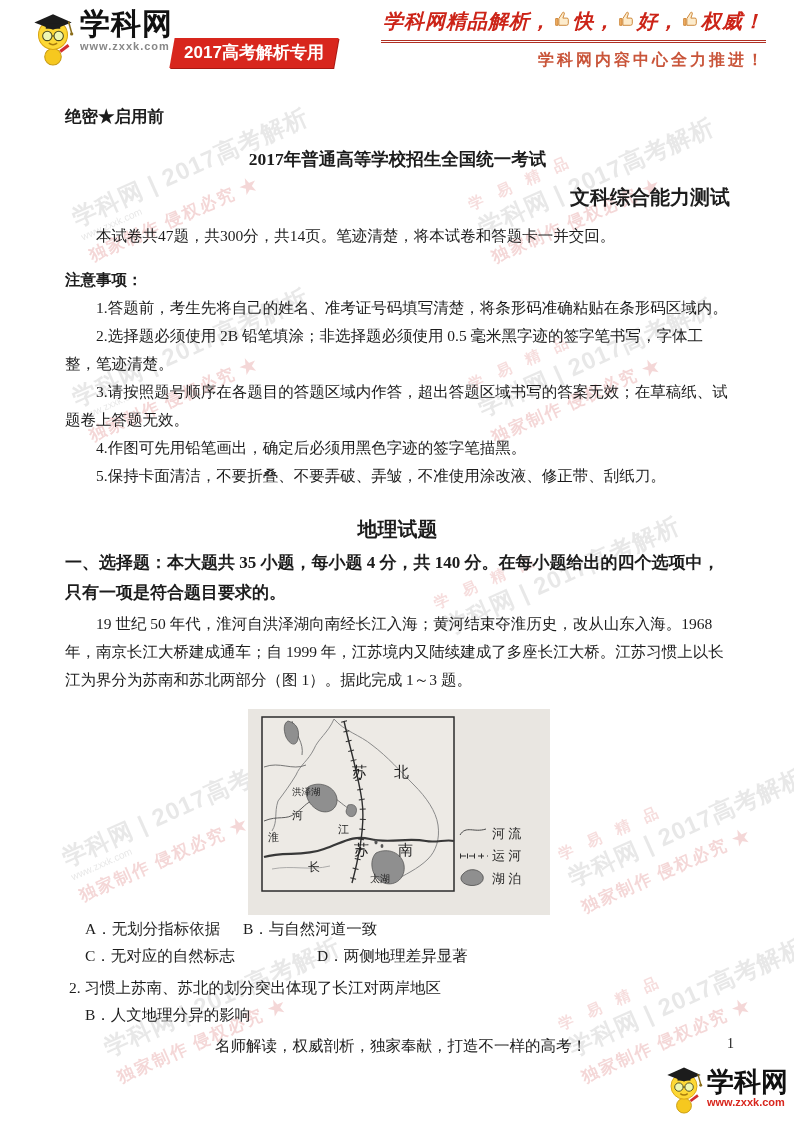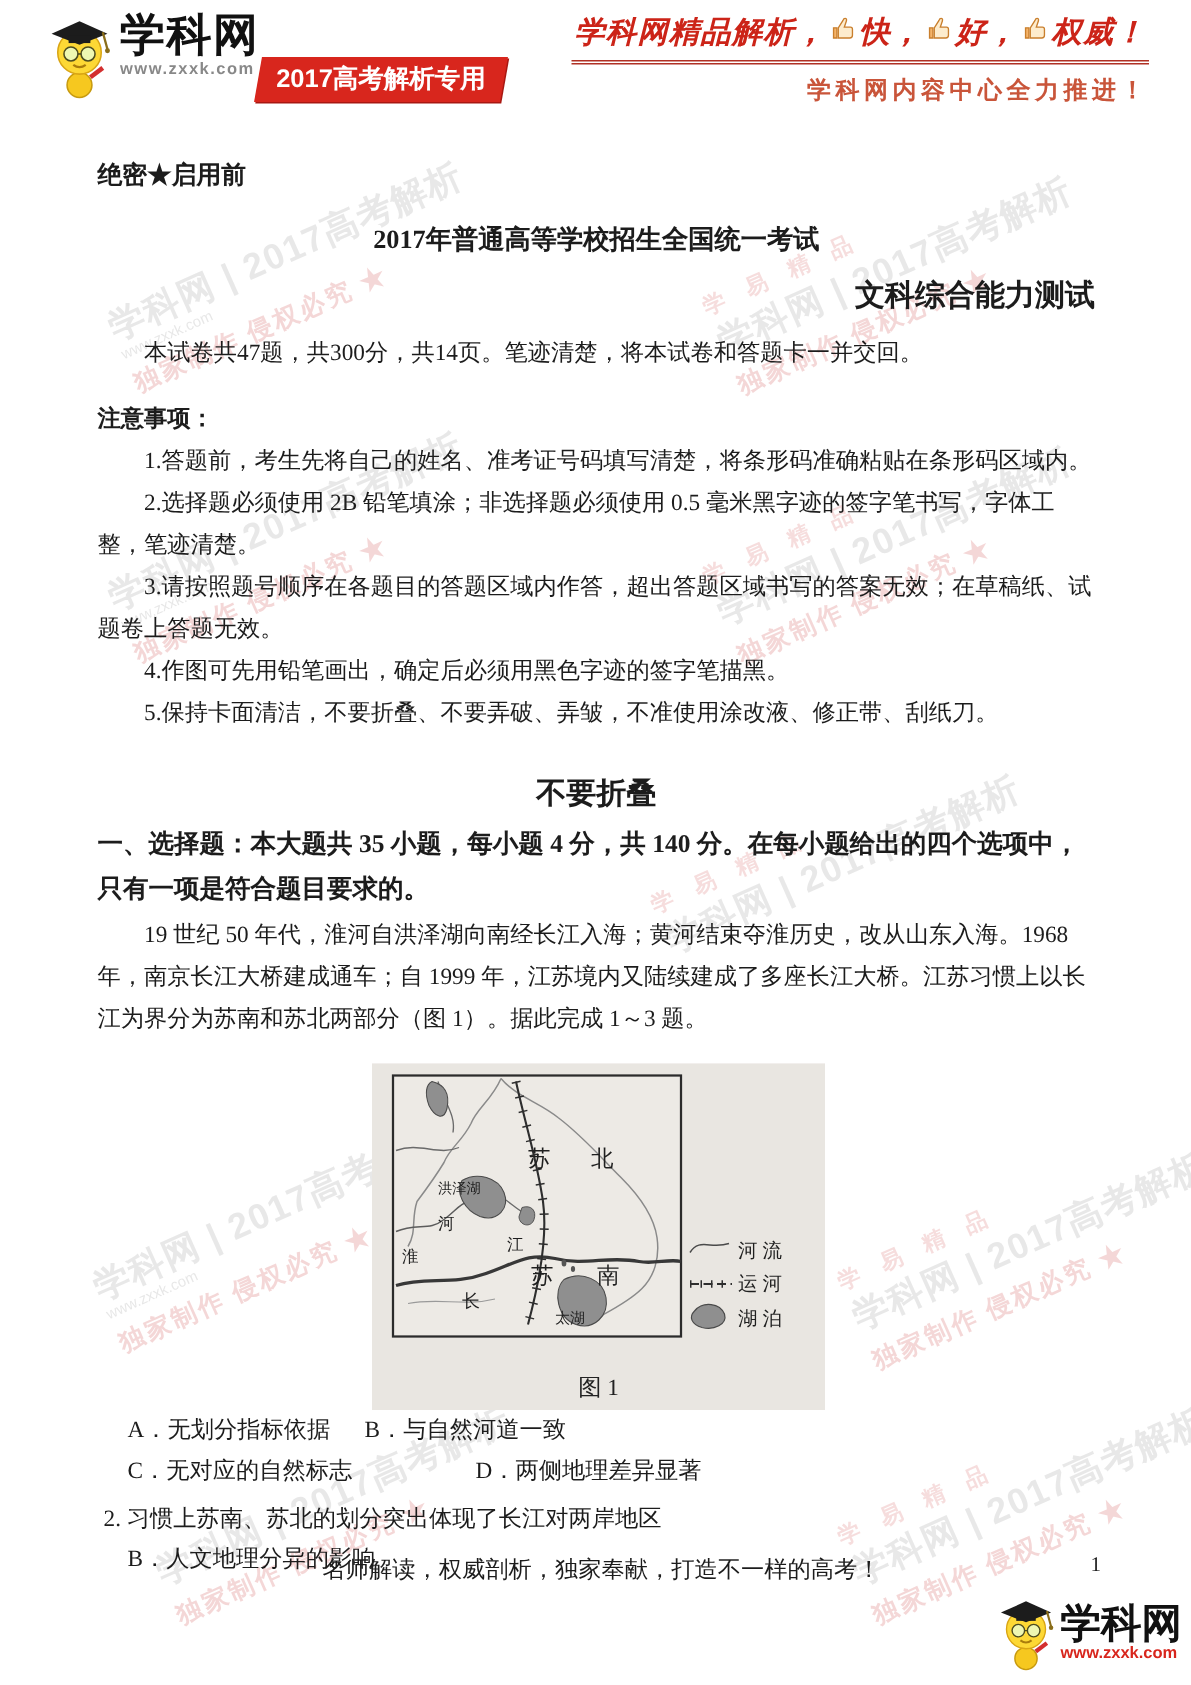--- a/index.html
+++ b/index.html
@@ -175,21 +175,21 @@
     <div class="h1">2017年普通高等学校招生全国统一考试</div>
     <div class="h2">文科综合能力测试</div>
     <p class="intro">本试卷共47题，共300分，共14页。笔迹清楚，将本试卷和答题卡一并交回。</p>
     <div class="notice-title">注意事项：</div>
     <p class="notice">1.答题前，考生先将自己的姓名、准考证号码填写清楚，将条形码准确粘贴在条形码区域内。</p>
     <p class="notice">2.选择题必须使用 2B 铅笔填涂；非选择题必须使用 0.5 毫米黑字迹的签字笔书写，字体工整，笔迹清楚。</p>
     <p class="notice">3.请按照题号顺序在各题目的答题区域内作答，超出答题区域书写的答案无效；在草稿纸、试题卷上答题无效。</p>
     <p class="notice">4.作图可先用铅笔画出，确定后必须用黑色字迹的签字笔描黑。</p>
     <p class="notice">5.保持卡面清洁，不要折叠、不要弄破、弄皱，不准使用涂改液、修正带、刮纸刀。</p>
 
-    <div class="h3">不要折叠</div>
+    <div class="h3">地理试题</div>
     <div class="rubric">一、选择题：本大题共 35 小题，每小题 4 分，共 140 分。在每小题给出的四个选项中，只有一项是符合题目要求的。</div>
     <p class="passage">19 世纪 50 年代，淮河自洪泽湖向南经长江入海；黄河结束夺淮历史，改从山东入海。1968 年，南京长江大桥建成通车；自 1999 年，江苏境内又陆续建成了多座长江大桥。江苏习惯上以长江为界分为苏南和苏北两部分（图 1）。据此完成 1～3 题。</p>
 
     <div class="figure">
       <svg width="302" height="200" viewBox="0 0 302 200">
         <rect x="0" y="0" width="302" height="200" fill="#e9e6e1"></rect>
         <rect x="14" y="8" width="192" height="174" fill="#edeae5" stroke="#2b2b2b" stroke-width="1.5"></rect>
 
         <path d="M86,10 C96,22 112,26 124,36 C140,48 152,62 166,76 C178,88 188,102 190,116 C192,130 188,142 180,150 C170,160 156,166 146,172" fill="none" stroke="#8a8a8a" stroke-width="1"></path>
         <path d="M86,10 C80,24 70,30 66,40 C60,52 52,56 48,66 C42,76 36,84 30,92 C26,104 30,112 24,122" fill="none" stroke="#8a8a8a" stroke-width="1"></path>
@@ -226,21 +226,20 @@
         <g>
           <path d="M212,126 C218,116 226,124 238,120" fill="none" stroke="#4a4a4a" stroke-width="1"></path>
           <text x="244" y="129" font-size="13" fill="#1f1f1f">河  流</text>
           <path d="M212,147 L240,147" fill="none" stroke="#2e2e2e" stroke-width="1.2" stroke-dasharray="6 3"></path>
           <path d="M212,147 L240,147" fill="none" stroke="#2e2e2e" stroke-width="5" stroke-dasharray="1 6"></path>
           <text x="244" y="151" font-size="13" fill="#1f1f1f">运  河</text>
           <path d="M215,165 C221,158 232,160 235,167 C237,174 228,178 220,176 C213,174 211,169 215,165 Z" fill="#8f8f8f" stroke="#4a4a4a" stroke-width="0.8"></path>
           <text x="244" y="174" font-size="13" fill="#1f1f1f">湖  泊</text>
         </g>
       </svg>
-      <div class="fig-caption">图 1</div>
     </div>
 
     <div>
       <div class="opt-row">
         <span class="opt-first-1"><span>A．</span><span>无划分指标依据</span></span>
         <span><span>B．</span><span>与自然河道一致</span></span>
       </div>
       <div class="opt-row">
         <span class="opt-first-2"><span>C．</span><span>无对应的自然标志</span></span>
         <span><span>D．</span><span>两侧地理差异显著</span></span>

